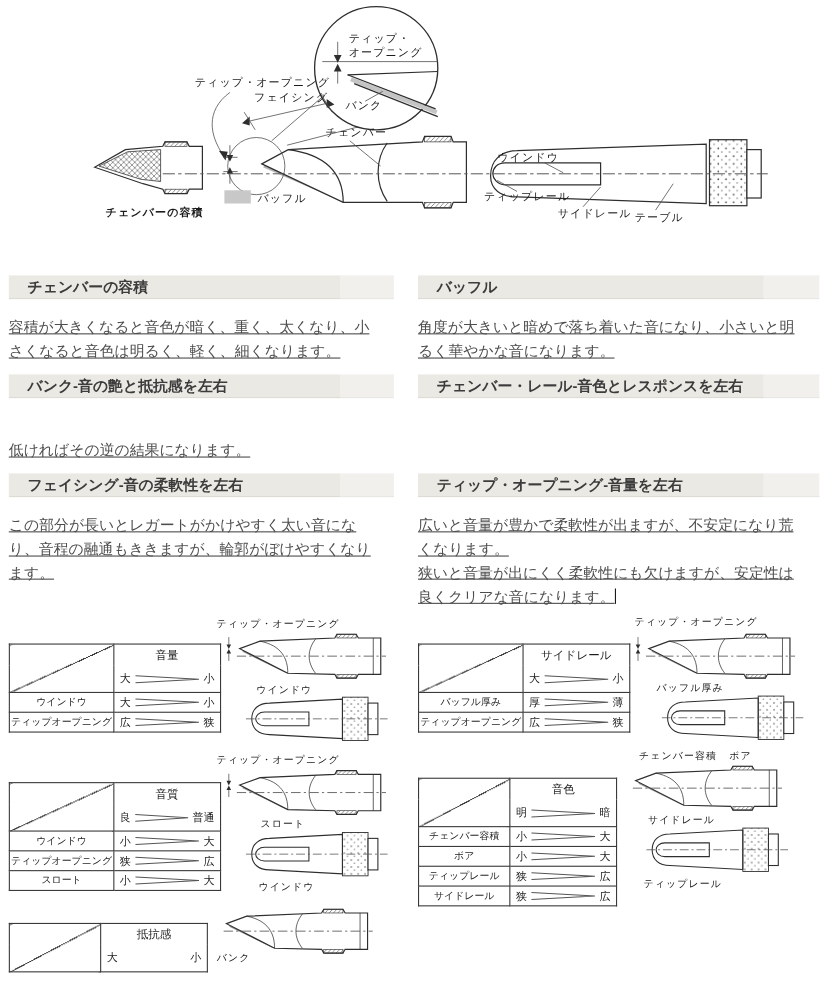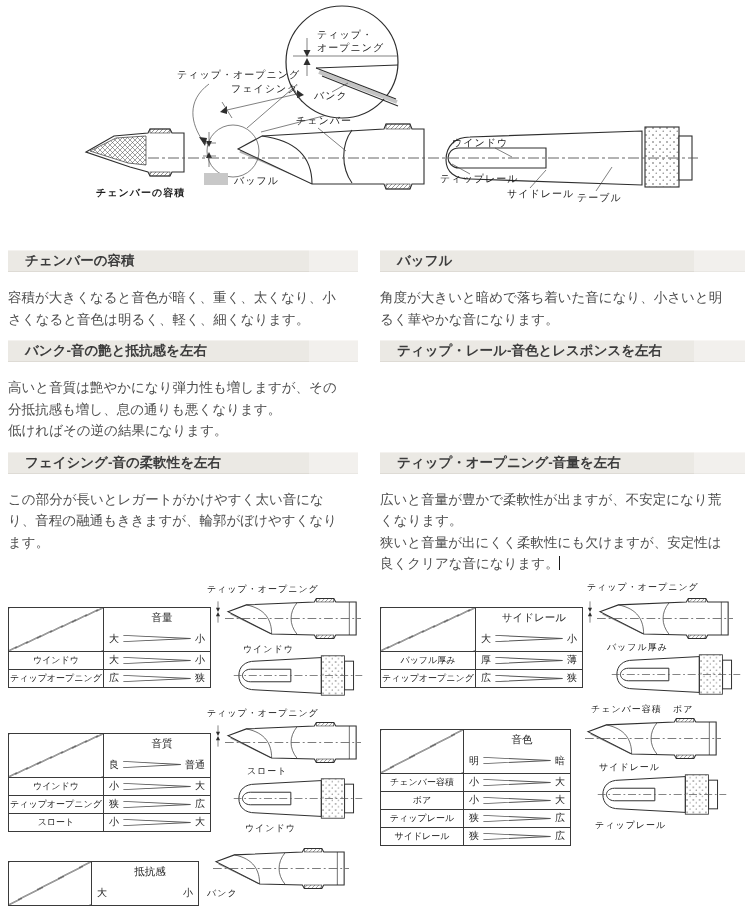--- a/index.html
+++ b/index.html
@@ -19,34 +19,34 @@
   
   .sections{display:grid;grid-template-columns:350px 1fr;column-gap:22px;
             padding-left:8px;margin-top:8px;}
   .sec{padding-bottom:10px;}
   .sec-h{height:22px;line-height:22px;background:#ebe9e4;
          box-shadow:inset 0 -1px 0 #dedbd5, inset 0 1px 0 #f4f2ef;
          font-weight:bold;font-size:13.5px;color:#3c3c3c;
          padding-left:17px;position:relative;}
   .sec-h::after{content:"";position:absolute;right:0;top:0;bottom:0;width:14%;
                 background:rgba(255,255,255,0.35);}
-  .sec p{margin:15px 10px 0 0;font-size:13.5px;line-height:21.5px;color:#4d4d4d;}
+  .sec p{margin:15px 10px 0 0;font-size:13.5px;line-height:21.5px;color:#4d4d4d;text-decoration:underline;}
   .caret{display:inline-block;width:1px;height:14px;background:#1a1a1a;vertical-align:-2px;}
 
   
   .bottom{display:grid;grid-template-columns:350px 1fr;column-gap:22px;
           padding-left:8px;margin-top:8px;}
   .group{display:flex;align-items:flex-start;}
   .tb{border-collapse:collapse;margin-top:14px;flex:none;}
   .tb td{border:1px solid #3a3a3a;}
   .tb .corner{width:82px;height:42px;padding:0;
      background:linear-gradient(to bottom right,transparent calc(50% - .5px),
         #3a3a3a calc(50% - .5px),#3a3a3a calc(50% + .5px),transparent calc(50% + .5px));}
   .tb .ttl{border-bottom:none;text-align:center;font-size:10.5px;color:#1d1d1d;
-           height:18px;width:92px;padding:1px 2px 0 12px;}
+           height:18px;width:92px;padding:1px 2px 0 2px;}
   .tb .scalerow{border-top:none;height:24px;}
   .tb .lbl{font-size:9px;color:#1d1d1d;text-align:center;padding:1px 1px;height:15px;white-space:nowrap;}
   .tb .val{padding:0 5px;}
   .vwrap{display:flex;align-items:center;justify-content:space-between;gap:3px;}
   .vch{font-size:10px;color:#1d1d1d;white-space:nowrap;}
   .wedge{flex:1;height:9px;min-width:0;}
   .fig{position:relative;flex:1;margin-left:6px;}
   .fig svg{position:absolute;}
   .flab{position:absolute;font-size:9px;color:#1c1c1c;white-space:nowrap;letter-spacing:1px;}
   .s-ln{fill:#fff;stroke:#2e2e2e;stroke-width:1.1;}
@@ -190,26 +190,26 @@
       <p>容積が大きくなると音色が暗く、重く、太くなり、小さくなると音色は明るく、軽く、細くなります。</p>
     </div>
 
     <div class="sec">
       <div class="sec-h"><span>バッフル</span></div>
       <p>角度が大きいと暗めで落ち着いた音になり、小さいと明るく華やかな音になります。</p>
     </div>
 
     <div class="sec">
       <div class="sec-h"><span>バンク-音の艶と抵抗感を左右</span></div>
-      <p><span>高いと音質は艶やかになり弾力性も増しますが、その分抵抗感も増し、息の通りも悪くなります。</span><br>
+      <p><br>
       <span>低ければその逆の結果になります。</span></p>
     </div>
 
     <div class="sec">
-      <div class="sec-h"><span>ティップ・レール-音色とレスポンスを左右</span></div>
+      <div class="sec-h"><span>チェンバー・レール-音色とレスポンスを左右</span></div>
     </div>
 
     <div class="sec">
       <div class="sec-h"><span>フェイシング-音の柔軟性を左右</span></div>
       <p><span>この部分が長いとレガートがかけやすく太い音になり、音程の融通もききますが、輪郭がぼけやすくなります。</span><br>
       </p>
     </div>
 
     <div class="sec">
       <div class="sec-h"><span>ティップ・オープニング-音量を左右</span></div>

